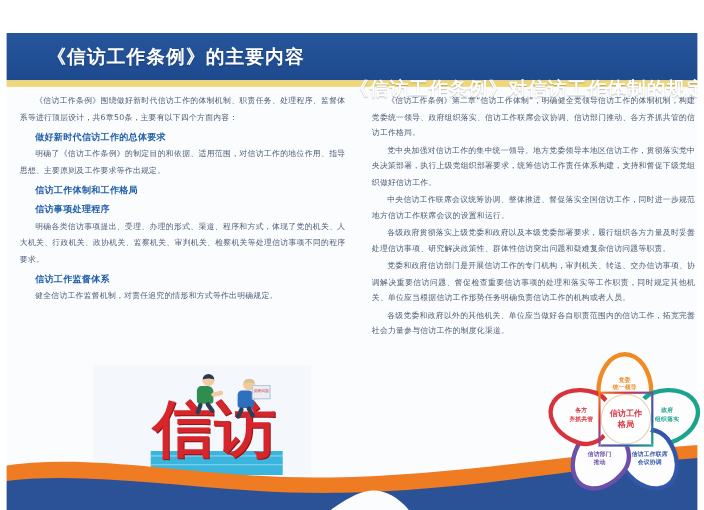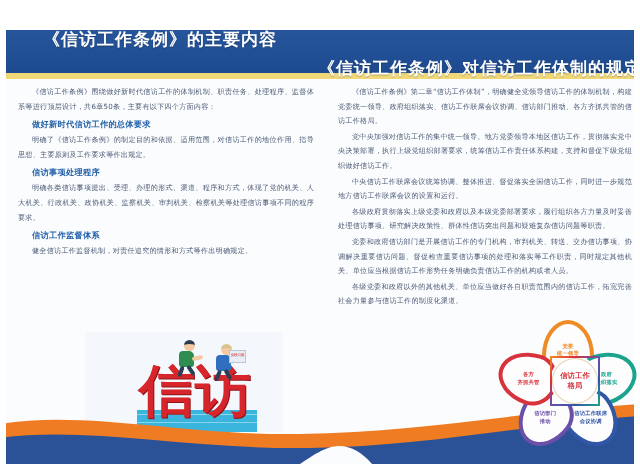--- a/index.html
+++ b/index.html
@@ -31,21 +31,21 @@
     background: #f0d878;
   }
   .header-top-white {
     position: absolute;
     left: 0; top: 0;
     width: 640px; height: 30px;
     background: #ffffff;
   }
   .header-title {
     position: absolute;
-    top: 18px; height: 43px;
+    top: 30px; height: 43px;
     display: flex; align-items: center; justify-content: center;
     color: #ffffff;
     font-family: "Liberation Serif", serif;
     font-weight: bold;
     font-size: 17px;
     letter-spacing: 1px;
     white-space: nowrap;
     text-shadow: 0 1px 1px rgba(0,0,0,0.25);
   }
   #title-left  { left: 0;     width: 320px; }
@@ -222,21 +222,21 @@
     left: 4px; top: 26px;
     border-color: #d8323c;
     color: #d8323c;
     transform: rotate(288deg);
     z-index: 2;
   }
   #petal-left span { transform: rotate(-288deg); }
 
   .flower-core {
     position: absolute;
-    left: 52px; top: 34px;
+    left: 46px; top: 34px;
     width: 50px; height: 50px;
     border-radius: 50%;
     background: #ffffff;
     border: 2.5px solid;
     border-image: linear-gradient(135deg,#ef8b24,#d8323c,#6b4fa8,#3257a8,#1aa48d) 1;
     box-shadow: 0 0 0 1px #e6d0b2 inset;
     display: flex;
     flex-direction: column;
     align-items: center;
     justify-content: center;
@@ -266,20 +266,21 @@
   <div class="header-band"></div>
   <div class="header-gold"></div>
 
   <div class="header-title" id="title-left">《信访工作条例》的主要内容</div>
   <div class="header-title" id="title-right">《信访工作条例》对信访工作体制的规定</div>
 
   <div class="column" id="col-left">
     <div class="para">《信访工作条例》围绕做好新时代信访工作的体制机制、职责任务、处理程序、监督体系等进行顶层设计，共6章50条，主要有以下四个方面内容：</div>
     <div class="subhead">做好新时代信访工作的总体要求</div>
     <div class="para">明确了《信访工作条例》的制定目的和依据、适用范围，对信访工作的地位作用、指导思想、主要原则及工作要求等作出规定。</div>
+    <div class="subhead">信访工作体制和工作格局</div>
     <div class="subhead">信访事项处理程序</div>
     <div class="para">明确各类信访事项提出、受理、办理的形式、渠道、程序和方式，体现了党的机关、人大机关、行政机关、政协机关、监察机关、审判机关、检察机关等处理信访事项不同的程序要求。</div>
     <div class="subhead">信访工作监督体系</div>
     <div class="para tight">健全信访工作监督机制，对责任追究的情形和方式等作出明确规定。</div>
   </div>
 
   <div class="illustration">
     <div class="ill-water"></div>
     <div class="big-char" id="big-char-1">信</div>
     <div class="big-char" id="big-char-2">访</div>

